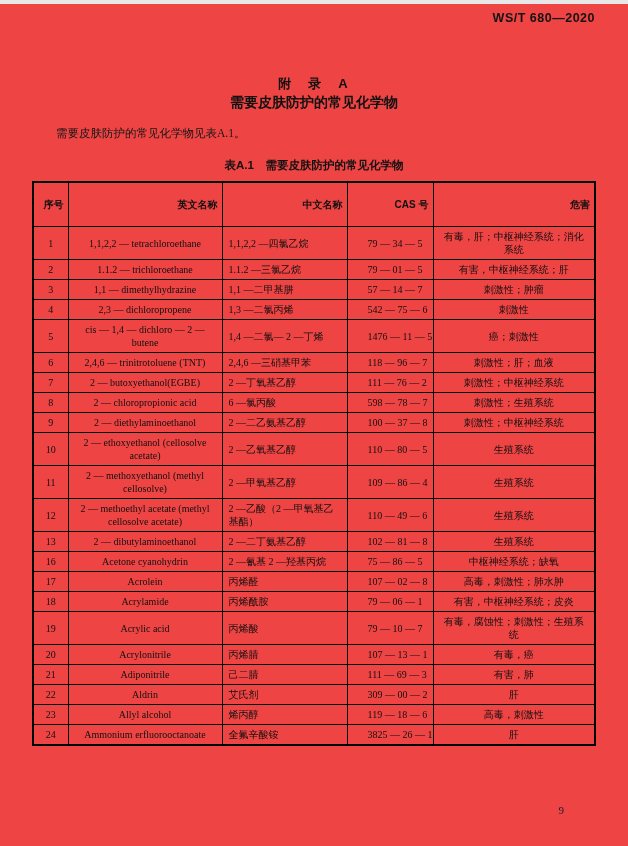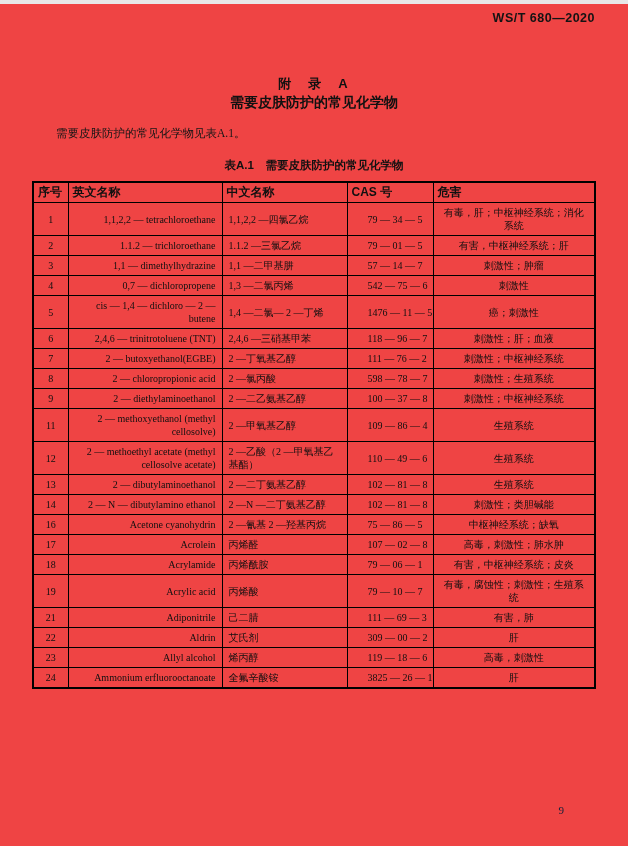--- a/index.html
+++ b/index.html
@@ -57,29 +57,29 @@
     border: 1px solid #000;
     padding: 3px 6px;
     vertical-align: middle;
     font-size: 10px;
     line-height: 13px;
     color: #101010;
   }
   table.chem thead th {
     font-family: "Liberation Sans", "DejaVu Sans", sans-serif;
     font-weight: bold;
-    font-size: 12px;
-    text-align: left;
+    font-size: 10px;
+    text-align: right;
     height: 15px;
     border-bottom: 1.5px solid #000;
-    padding: 2px 4px;
+    padding: 14px 4px;
   }
   table.chem td { font-family: "Liberation Serif", "DejaVu Serif", serif; }
   table.chem td.col-no  { text-align: center; }
-  table.chem td.col-en  { text-align: right; }
+  table.chem td.col-en  { text-align: center; }
   table.chem td.col-zh  { text-align: left; }
   table.chem td.col-cas { text-align: left; white-space: nowrap; padding-left: 20px; }
   table.chem td.col-hazard { text-align: center; }
   .page-number {
     position: absolute;
     bottom: 34px;
     right: 64px;
     font-size: 11px;
     font-family: "Liberation Serif", "DejaVu Serif", serif;
     color: #15213a;
@@ -135,21 +135,21 @@
         </tr>
         <tr>
           <td class="col-no">3</td>
           <td class="col-en">1,1 — dimethylhydrazine</td>
           <td class="col-zh">1,1 —二甲基肼</td>
           <td class="col-cas">57 — 14 — 7</td>
           <td class="col-hazard">刺激性；肿瘤</td>
         </tr>
         <tr>
           <td class="col-no">4</td>
-          <td class="col-en">0,7 — dichloropropene</td>
+          <td class="col-en">2,3 — dichloropropene</td>
           <td class="col-zh">1,3 —二氯丙烯</td>
           <td class="col-cas">542 — 75 — 6</td>
           <td class="col-hazard">刺激性</td>
         </tr>
         <tr>
           <td class="col-no">5</td>
           <td class="col-en">cis — 1,4 — dichloro — 2 — butene</td>
           <td class="col-zh">1,4 —二氯— 2 —丁烯</td>
           <td class="col-cas">1476 — 11 — 5</td>
           <td class="col-hazard">癌；刺激性</td>
@@ -164,58 +164,58 @@
         <tr>
           <td class="col-no">7</td>
           <td class="col-en">2 — butoxyethanol(EGBE)</td>
           <td class="col-zh">2 —丁氧基乙醇</td>
           <td class="col-cas">111 — 76 — 2</td>
           <td class="col-hazard">刺激性；中枢神经系统</td>
         </tr>
         <tr>
           <td class="col-no">8</td>
           <td class="col-en">2 — chloropropionic acid</td>
-          <td class="col-zh">2 —氯丙酸</td>
+          <td class="col-zh">6 —氯丙酸</td>
           <td class="col-cas">598 — 78 — 7</td>
           <td class="col-hazard">刺激性；生殖系统</td>
         </tr>
         <tr>
           <td class="col-no">9</td>
           <td class="col-en">2 — diethylaminoethanol</td>
           <td class="col-zh">2 —二乙氨基乙醇</td>
           <td class="col-cas">100 — 37 — 8</td>
           <td class="col-hazard">刺激性；中枢神经系统</td>
         </tr>
         <tr>
+          <td class="col-no">10</td>
+          <td class="col-en">2 — ethoxyethanol (cellosolve acetate)</td>
+          <td class="col-zh">2 —乙氧基乙醇</td>
+          <td class="col-cas">110 — 80 — 5</td>
+          <td class="col-hazard">生殖系统</td>
+        </tr>
+        <tr>
           <td class="col-no">11</td>
           <td class="col-en">2 — methoxyethanol (methyl cellosolve)</td>
           <td class="col-zh">2 —甲氧基乙醇</td>
           <td class="col-cas">109 — 86 — 4</td>
           <td class="col-hazard">生殖系统</td>
         </tr>
         <tr>
           <td class="col-no">12</td>
           <td class="col-en">2 — methoethyl acetate (methyl cellosolve acetate)</td>
           <td class="col-zh">2 —乙酸（2 —甲氧基乙基酯）</td>
           <td class="col-cas">110 — 49 — 6</td>
           <td class="col-hazard">生殖系统</td>
         </tr>
         <tr>
           <td class="col-no">13</td>
           <td class="col-en">2 — dibutylaminoethanol</td>
           <td class="col-zh">2 —二丁氨基乙醇</td>
           <td class="col-cas">102 — 81 — 8</td>
           <td class="col-hazard">生殖系统</td>
-        </tr>
-        <tr>
-          <td class="col-no">14</td>
-          <td class="col-en">2 — N — dibutylamino ethanol</td>
-          <td class="col-zh">2 —N —二丁氨基乙醇</td>
-          <td class="col-cas">102 — 81 — 8</td>
-          <td class="col-hazard">刺激性；类胆碱能</td>
         </tr>
         <tr>
           <td class="col-no">16</td>
           <td class="col-en">Acetone cyanohydrin</td>
           <td class="col-zh">2 —氰基 2 —羟基丙烷</td>
           <td class="col-cas">75 — 86 — 5</td>
           <td class="col-hazard">中枢神经系统；缺氧</td>
         </tr>
         <tr>
           <td class="col-no">17</td>
@@ -232,20 +232,27 @@
           <td class="col-hazard">有害，中枢神经系统；皮炎</td>
         </tr>
         <tr>
           <td class="col-no">19</td>
           <td class="col-en">Acrylic acid</td>
           <td class="col-zh">丙烯酸</td>
           <td class="col-cas">79 — 10 — 7</td>
           <td class="col-hazard">有毒，腐蚀性；刺激性；生殖系统</td>
         </tr>
         <tr>
+          <td class="col-no">20</td>
+          <td class="col-en">Acrylonitrile</td>
+          <td class="col-zh">丙烯腈</td>
+          <td class="col-cas">107 — 13 — 1</td>
+          <td class="col-hazard">有毒，癌</td>
+        </tr>
+        <tr>
           <td class="col-no">21</td>
           <td class="col-en">Adiponitrile</td>
           <td class="col-zh">己二腈</td>
           <td class="col-cas">111 — 69 — 3</td>
           <td class="col-hazard">有害，肺</td>
         </tr>
         <tr>
           <td class="col-no">22</td>
           <td class="col-en">Aldrin</td>
           <td class="col-zh">艾氏剂</td>

